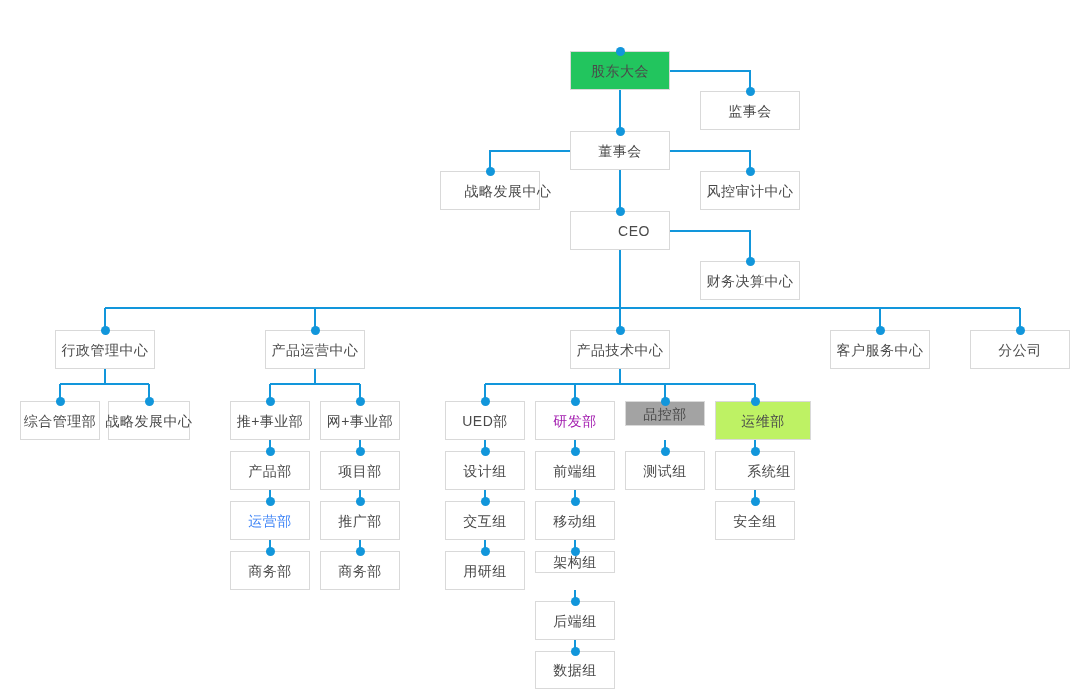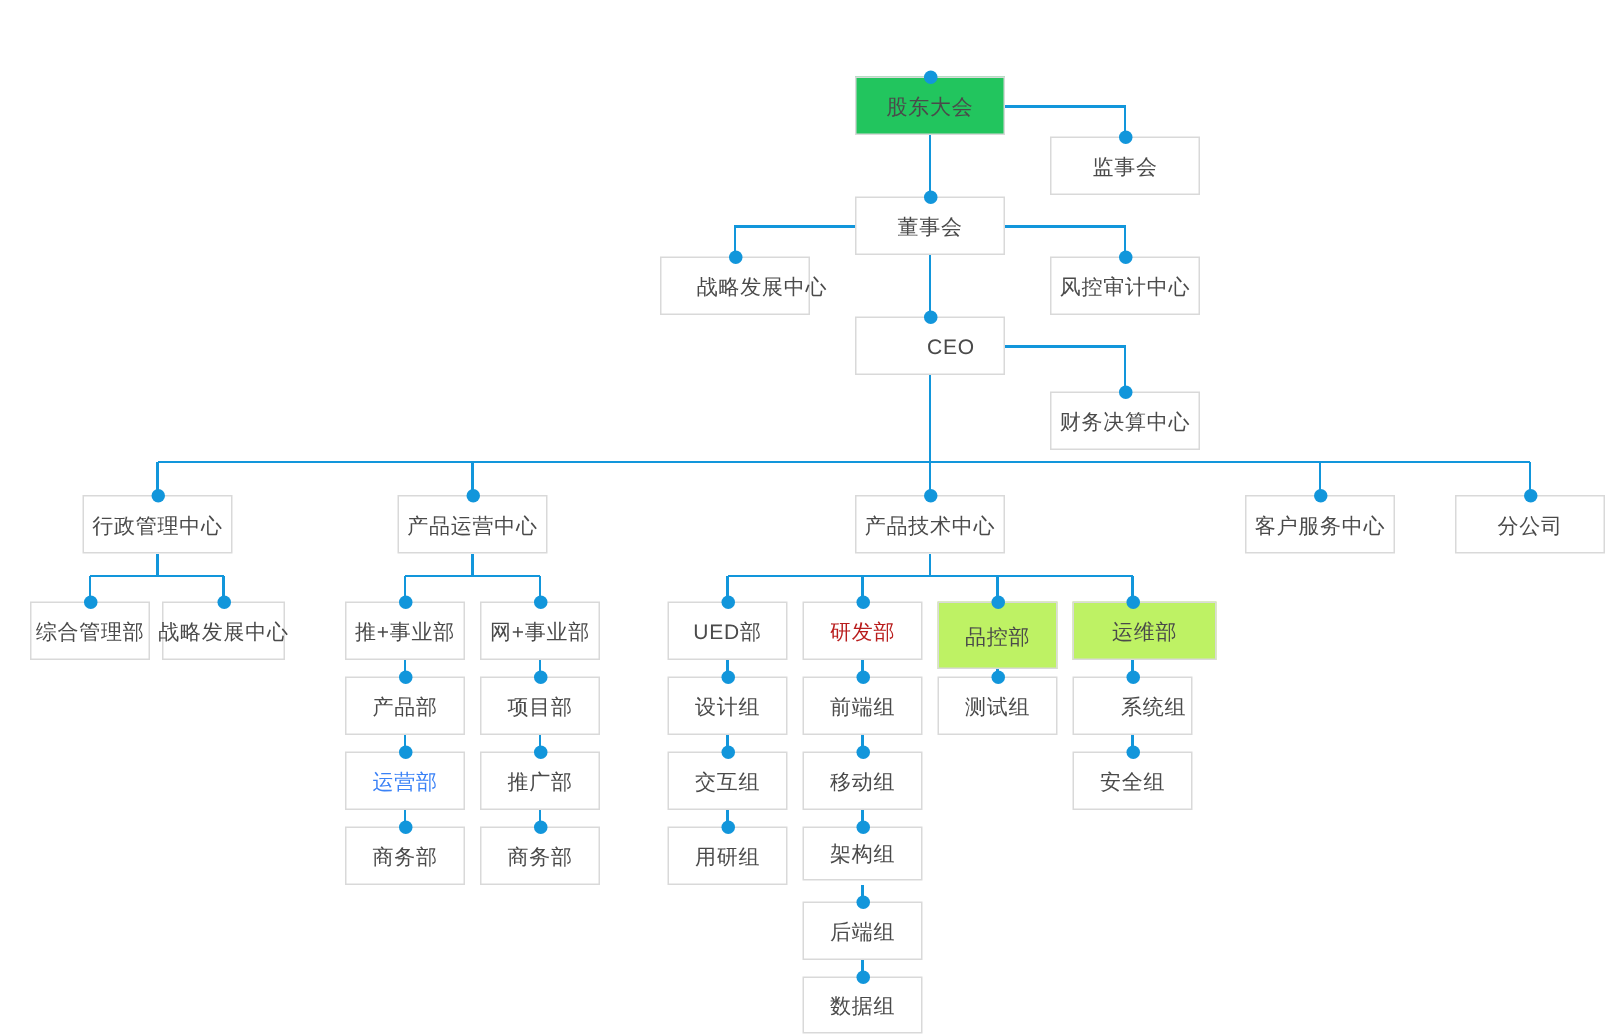--- a/index.html
+++ b/index.html
@@ -183,45 +183,45 @@
     </div>
     <div class="dot" style="left: 480.5px; top: 446.5px; background: rgb(18, 150, 219);"></div>
     <div class="node" style="left: 445px; top: 501px; width: 80px; height: 39px; border-color: rgb(217, 217, 217); background: rgb(255, 255, 255); color: rgb(74, 74, 74);">
       <span class="node-label">交互组</span>
     </div>
     <div class="dot" style="left: 480.5px; top: 496.5px; background: rgb(18, 150, 219);"></div>
     <div class="node" style="left: 445px; top: 551px; width: 80px; height: 39px; border-color: rgb(217, 217, 217); background: rgb(255, 255, 255); color: rgb(74, 74, 74);">
       <span class="node-label">用研组</span>
     </div>
     <div class="dot" style="left: 480.5px; top: 546.5px; background: rgb(18, 150, 219);"></div>
-    <div class="node" style="left: 535px; top: 401px; width: 80px; height: 39px; border-color: rgb(217, 217, 217); background: rgb(255, 255, 255); color: #b91c1c;">
+    <div class="node" style="left: 535px; top: 401px; width: 80px; height: 39px; border-color: rgb(217, 217, 217); background: rgb(255, 255, 255); color: #a21caf;">
       <span class="node-label">研发部</span>
     </div>
     <div class="dot" style="left: 570.5px; top: 396.5px; background: rgb(18, 150, 219);"></div>
     <div class="node" style="left: 535px; top: 451px; width: 80px; height: 39px; border-color: rgb(217, 217, 217); background: rgb(255, 255, 255); color: rgb(74, 74, 74);">
       <span class="node-label">前端组</span>
     </div>
     <div class="dot" style="left: 570.5px; top: 446.5px; background: rgb(18, 150, 219);"></div>
     <div class="node" style="left: 535px; top: 501px; width: 80px; height: 39px; border-color: rgb(217, 217, 217); background: rgb(255, 255, 255); color: rgb(74, 74, 74);">
       <span class="node-label">移动组</span>
     </div>
     <div class="dot" style="left: 570.5px; top: 496.5px; background: rgb(18, 150, 219);"></div>
-    <div class="node" style="left: 535px; top: 551px; width: 80px; height: 36px; border-color: rgb(217, 217, 217); background: rgb(255, 255, 255); color: rgb(74, 74, 74);">
+    <div class="node" style="left: 535px; top: 551px; width: 80px; height: 22px; border-color: rgb(217, 217, 217); background: rgb(255, 255, 255); color: rgb(74, 74, 74);">
       <span class="node-label">架构组</span>
     </div>
     <div class="dot" style="left: 570.5px; top: 546.5px; background: rgb(18, 150, 219);"></div>
     <div class="node" style="left: 535px; top: 601px; width: 80px; height: 39px; border-color: rgb(217, 217, 217); background: rgb(255, 255, 255); color: rgb(74, 74, 74);">
       <span class="node-label">后端组</span>
     </div>
     <div class="dot" style="left: 570.5px; top: 596.5px; background: rgb(18, 150, 219);"></div>
     <div class="node" style="left: 535px; top: 651px; width: 80px; height: 38px; border-color: rgb(217, 217, 217); background: rgb(255, 255, 255); color: rgb(74, 74, 74);">
       <span class="node-label">数据组</span>
     </div>
     <div class="dot" style="left: 570.5px; top: 646.5px; background: rgb(18, 150, 219);"></div>
-    <div class="node" style="left: 625px; top: 401px; width: 80px; height: 45px; border-color: rgb(217, 217, 217); background: #bef264; color: rgb(74, 74, 74);">
+    <div class="node" style="left: 625px; top: 401px; width: 80px; height: 25px; border-color: rgb(217, 217, 217); background: #a3a3a3; color: rgb(74, 74, 74);">
       <span class="node-label">品控部</span>
     </div>
     <div class="dot" style="left: 660.5px; top: 396.5px; background: rgb(18, 150, 219);"></div>
     <div class="node" style="left: 625px; top: 451px; width: 80px; height: 39px; border-color: rgb(217, 217, 217); background: rgb(255, 255, 255); color: rgb(74, 74, 74);">
       <span class="node-label">测试组</span>
     </div>
     <div class="dot" style="left: 660.5px; top: 446.5px; background: rgb(18, 150, 219);"></div>
     <div class="node" style="left: 715px; top: 401px; width: 96px; height: 39px; border-color: rgb(217, 217, 217); background: #bef264; color: rgb(74, 74, 74);">
       <span class="node-label">运维部</span>
     </div>

